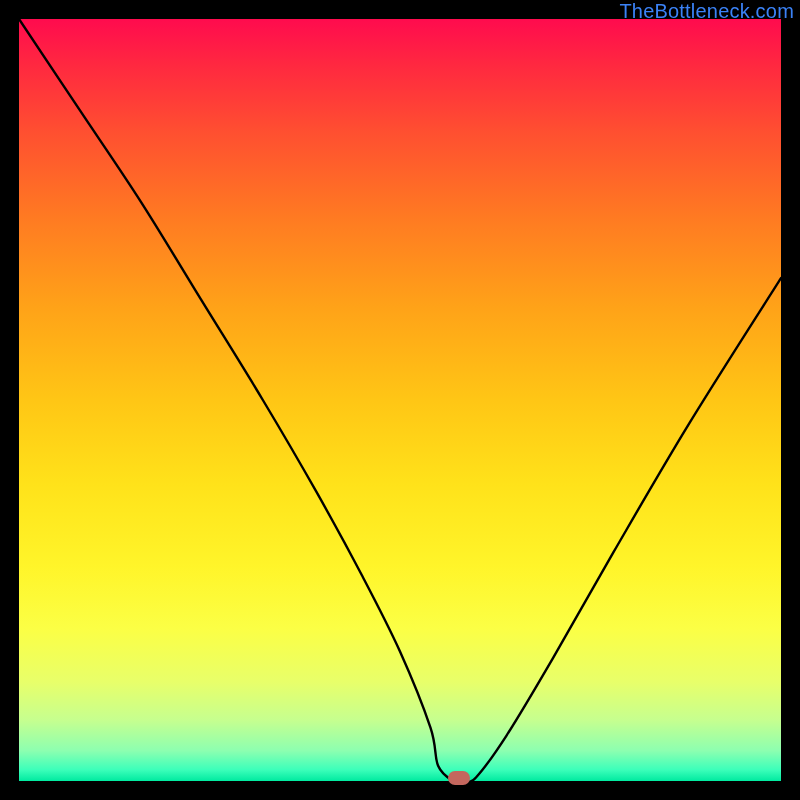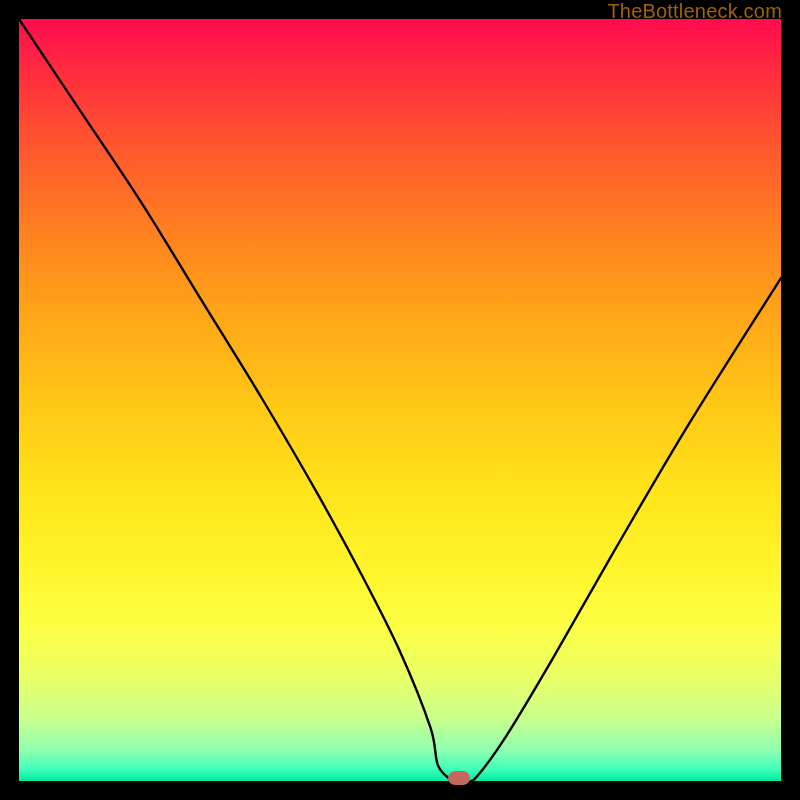--- a/index.html
+++ b/index.html
@@ -53,22 +53,22 @@
     position: absolute;
     width: 22px;
     height: 14px;
     background: #c4675e;
     border-radius: 7px;
     transform: translate(-50%, -50%);
   }
   .watermark {
     position: absolute;
     top: 0px;
-    right: 18px;
-    color: #a16207;
+    right: 6px;
+    color: #3b82f6;
     font-size: 20px;
     font-weight: 500;
     letter-spacing: 0.2px;
     user-select: none;
   }
 </style>
 </head>
 <body>
 
 <div class="frame">

